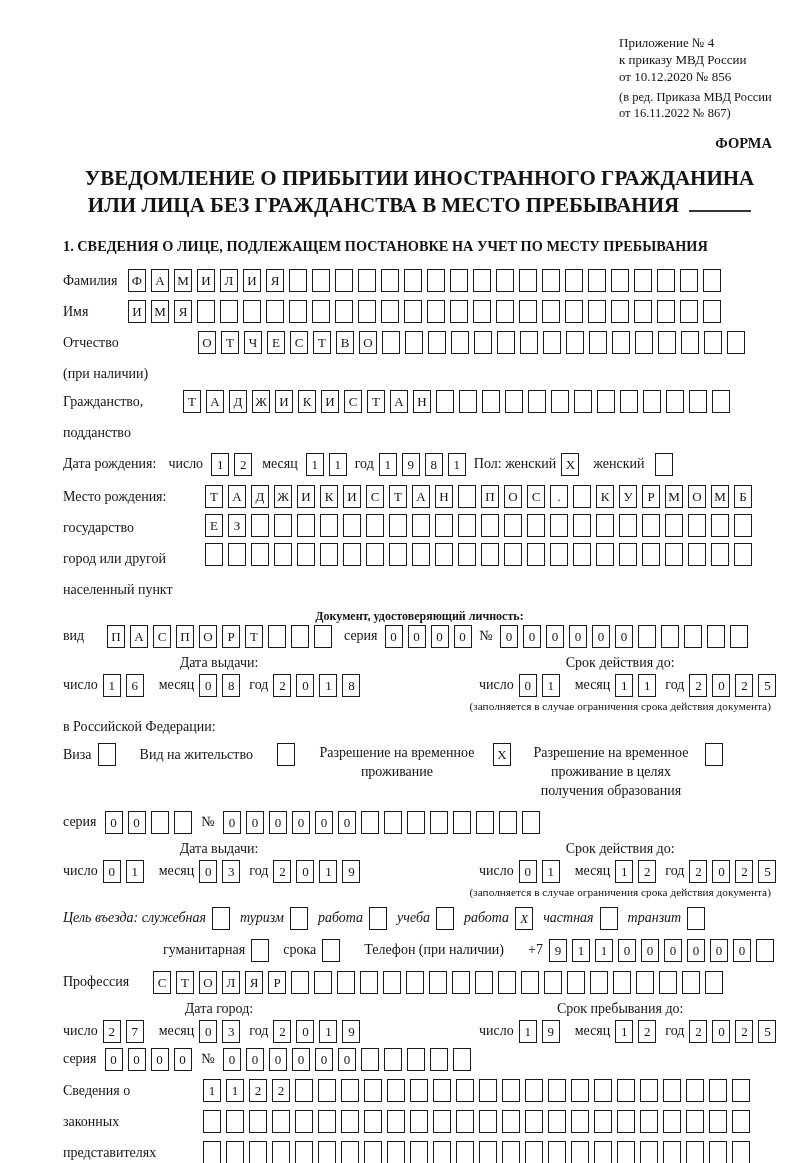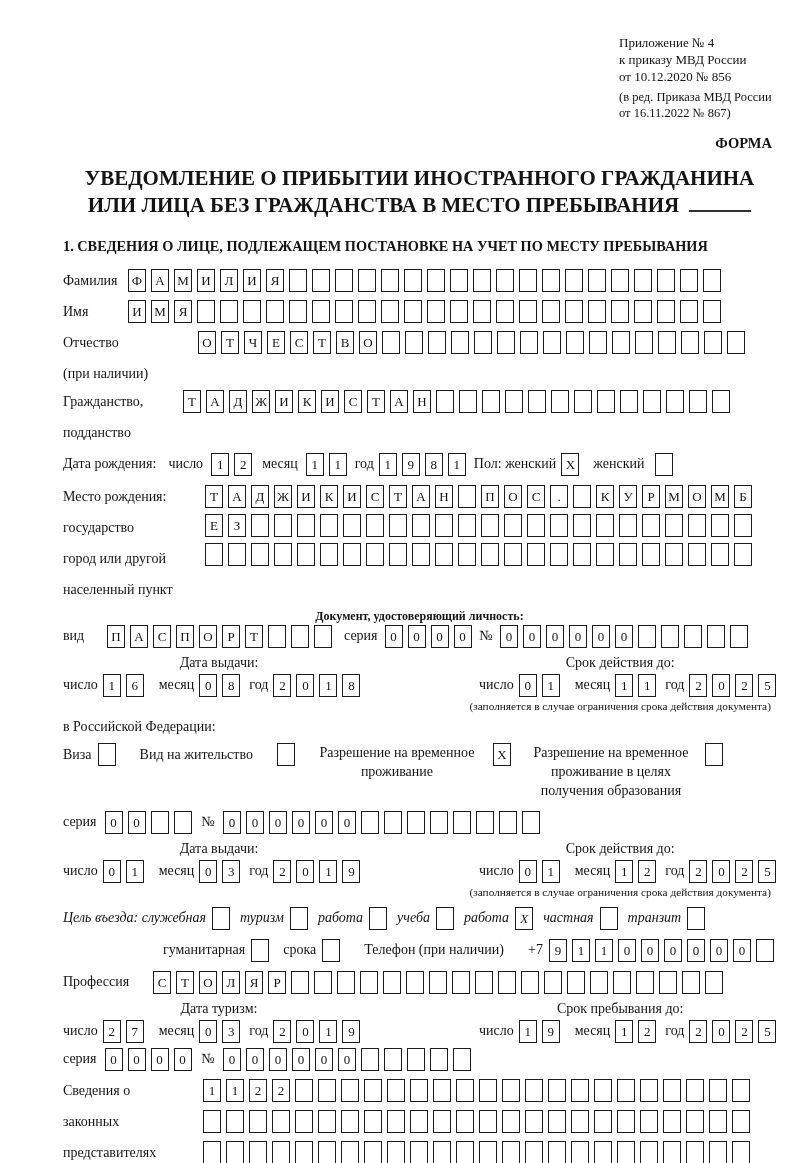--- a/index.html
+++ b/index.html
@@ -596,21 +596,21 @@
         <span class="cell"></span>
         <span class="cell"></span>
         <span class="cell"></span>
         <span class="cell"></span>
         <span class="cell"></span>
       </span>
   </div>
 
   <div class="date-two-col" style="margin-top:6px;">
     <div class="dcol-left">
-      <div class="date-head" style="padding-right:80px;">Дата туризм:</div>
+      <div class="date-head" style="padding-right:80px;">Дата город:</div>
       <div class="date-row">
         <span class="lbl">число</span>
         <span class="cells">
             <span class="cell">2</span>
             <span class="cell">7</span>
           </span>
         <span class="lbl" style="margin-left:6px;">месяц</span>
         <span class="cells">
             <span class="cell">0</span>
             <span class="cell">3</span>

